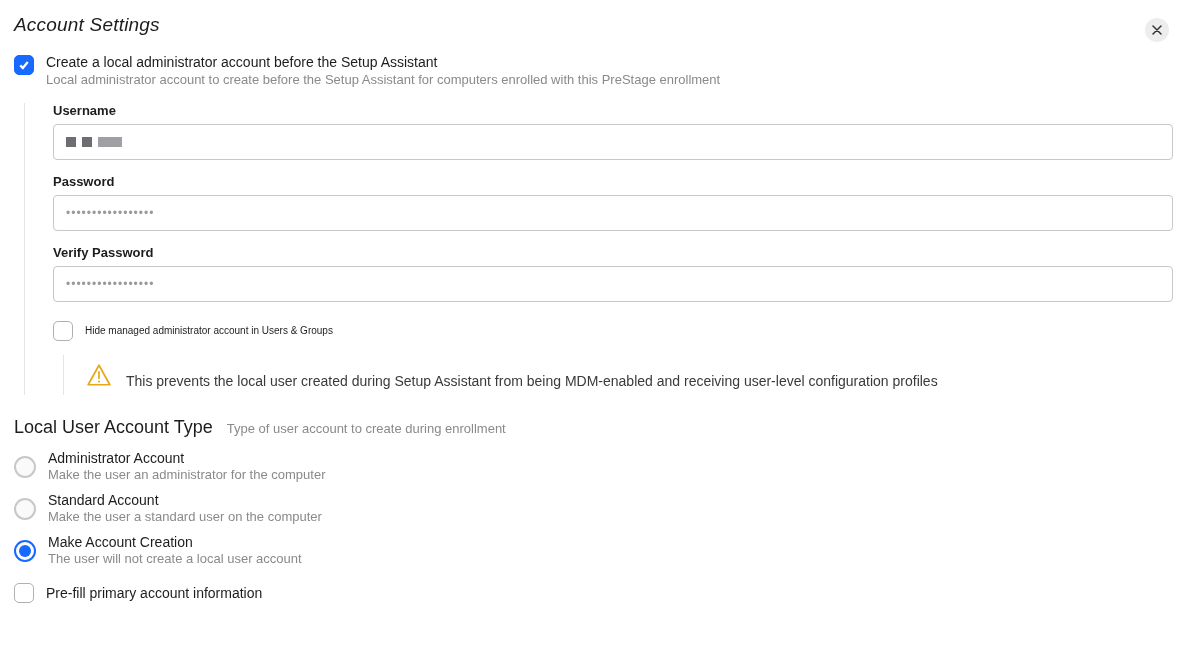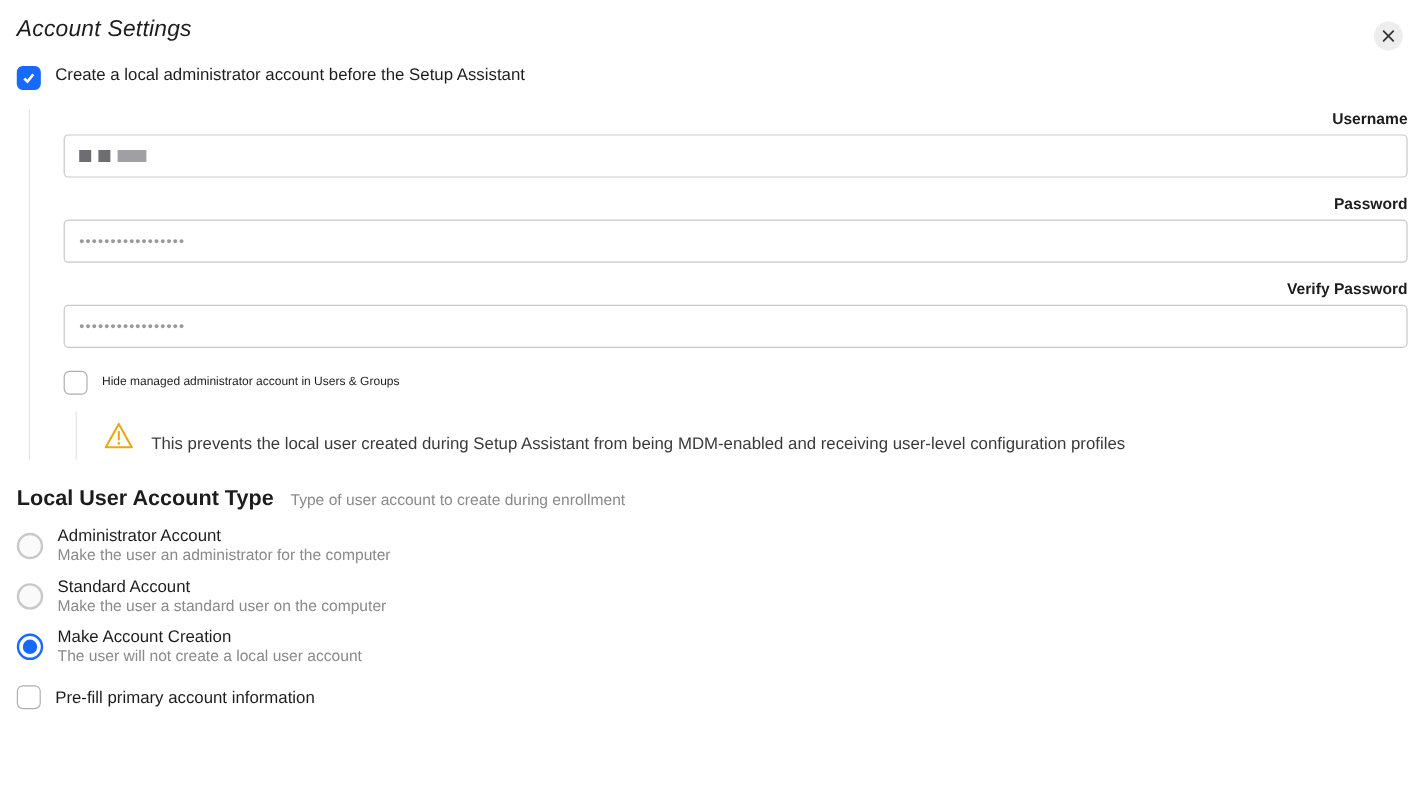--- a/index.html
+++ b/index.html
@@ -68,21 +68,21 @@
   .checkbox svg { display: none; width: 12px; height: 12px; stroke: #fff; stroke-width: 3; fill: none; }
   .check-label { font-size: 14px; color: #1d1d1f; font-weight: 400; }
   .check-desc { font-size: 13px; color: #8a8a8e; margin-top: 2px; }
   .indent-block {
     margin-left: 10px;
     border-left: 1px solid #e4e4e7;
     padding-left: 28px;
     margin-top: 16px;
   }
   .field-group { margin-bottom: 14px; }
-  .field-label { font-size: 13px; font-weight: 600; color: #1d1d1f; margin-bottom: 6px; display: block; text-align: right; }
+  .field-label { font-size: 13px; font-weight: 600; color: #1d1d1f; margin-bottom: 6px; display: block; }
   .text-input {
     width: 100%;
     height: 36px;
     border: 1px solid #c7c7cc;
     border-radius: 4px;
     padding: 0 12px;
     font-size: 14px;
     color: #1d1d1f;
     background: #fff;
     outline: none;
@@ -116,21 +116,21 @@
     flex-shrink: 0;
   }
   .warning-text { font-size: 14px; color: #3a3a3c; margin-top: 12px; }
   .section-header {
     display: flex;
     align-items: baseline;
     gap: 14px;
     margin-top: 22px;
     margin-bottom: 12px;
   }
-  .section-title { font-size: 18px; font-weight: 700; color: #1d1d1f; }
+  .section-title { font-size: 18px; font-weight: 400; color: #1d1d1f; }
   .section-desc { font-size: 13px; color: #8a8a8e; }
   .radio-row {
     display: flex;
     align-items: center;
     gap: 12px;
     margin-bottom: 10px;
   }
   .radio {
     width: 22px;
     height: 22px;
@@ -193,20 +193,21 @@
   </div>
 
   <div class="row">
     <div class="checkbox checked">
       <svg viewBox="0 0 16 16">
           <polyline points="3,8.5 6.5,12 13,4"></polyline>
         </svg>
     </div>
     <div>
       <div class="check-label">Create a local administrator account before the Setup Assistant</div>
+      <div class="check-desc">Local administrator account to create before the Setup Assistant for computers enrolled with this PreStage enrollment</div>
     </div>
   </div>
 
   <div class="indent-block">
     <div class="field-group">
       <label class="field-label">Username</label>
       <div class="text-input" style="display:flex;align-items:center;">
         <span class="obscured-name">
           <span class="b1"></span>
             <span class="b2"></span>

